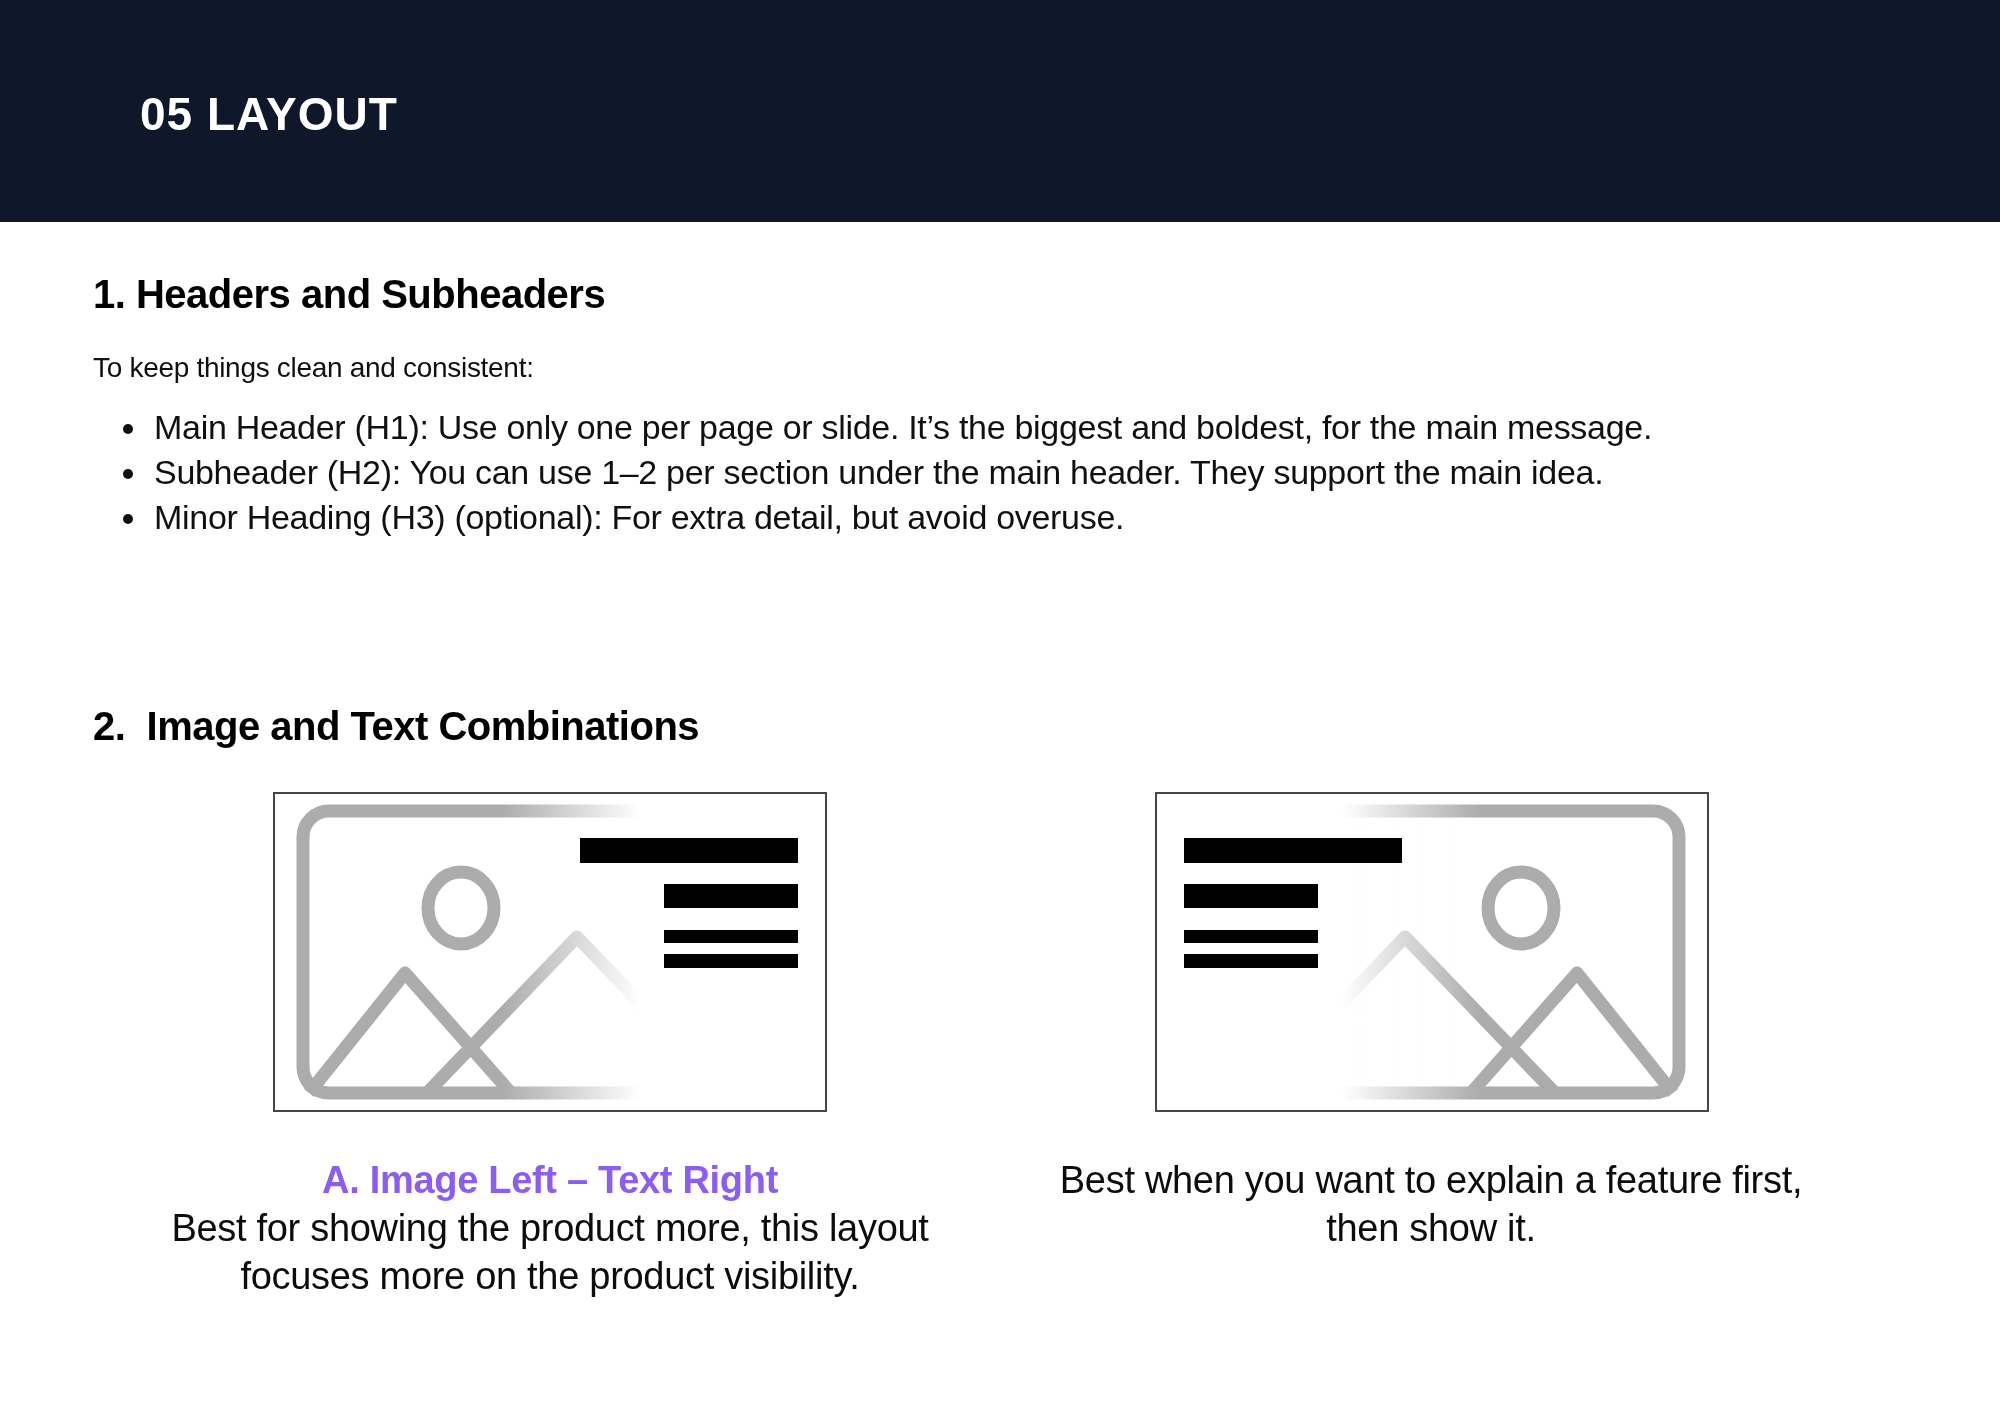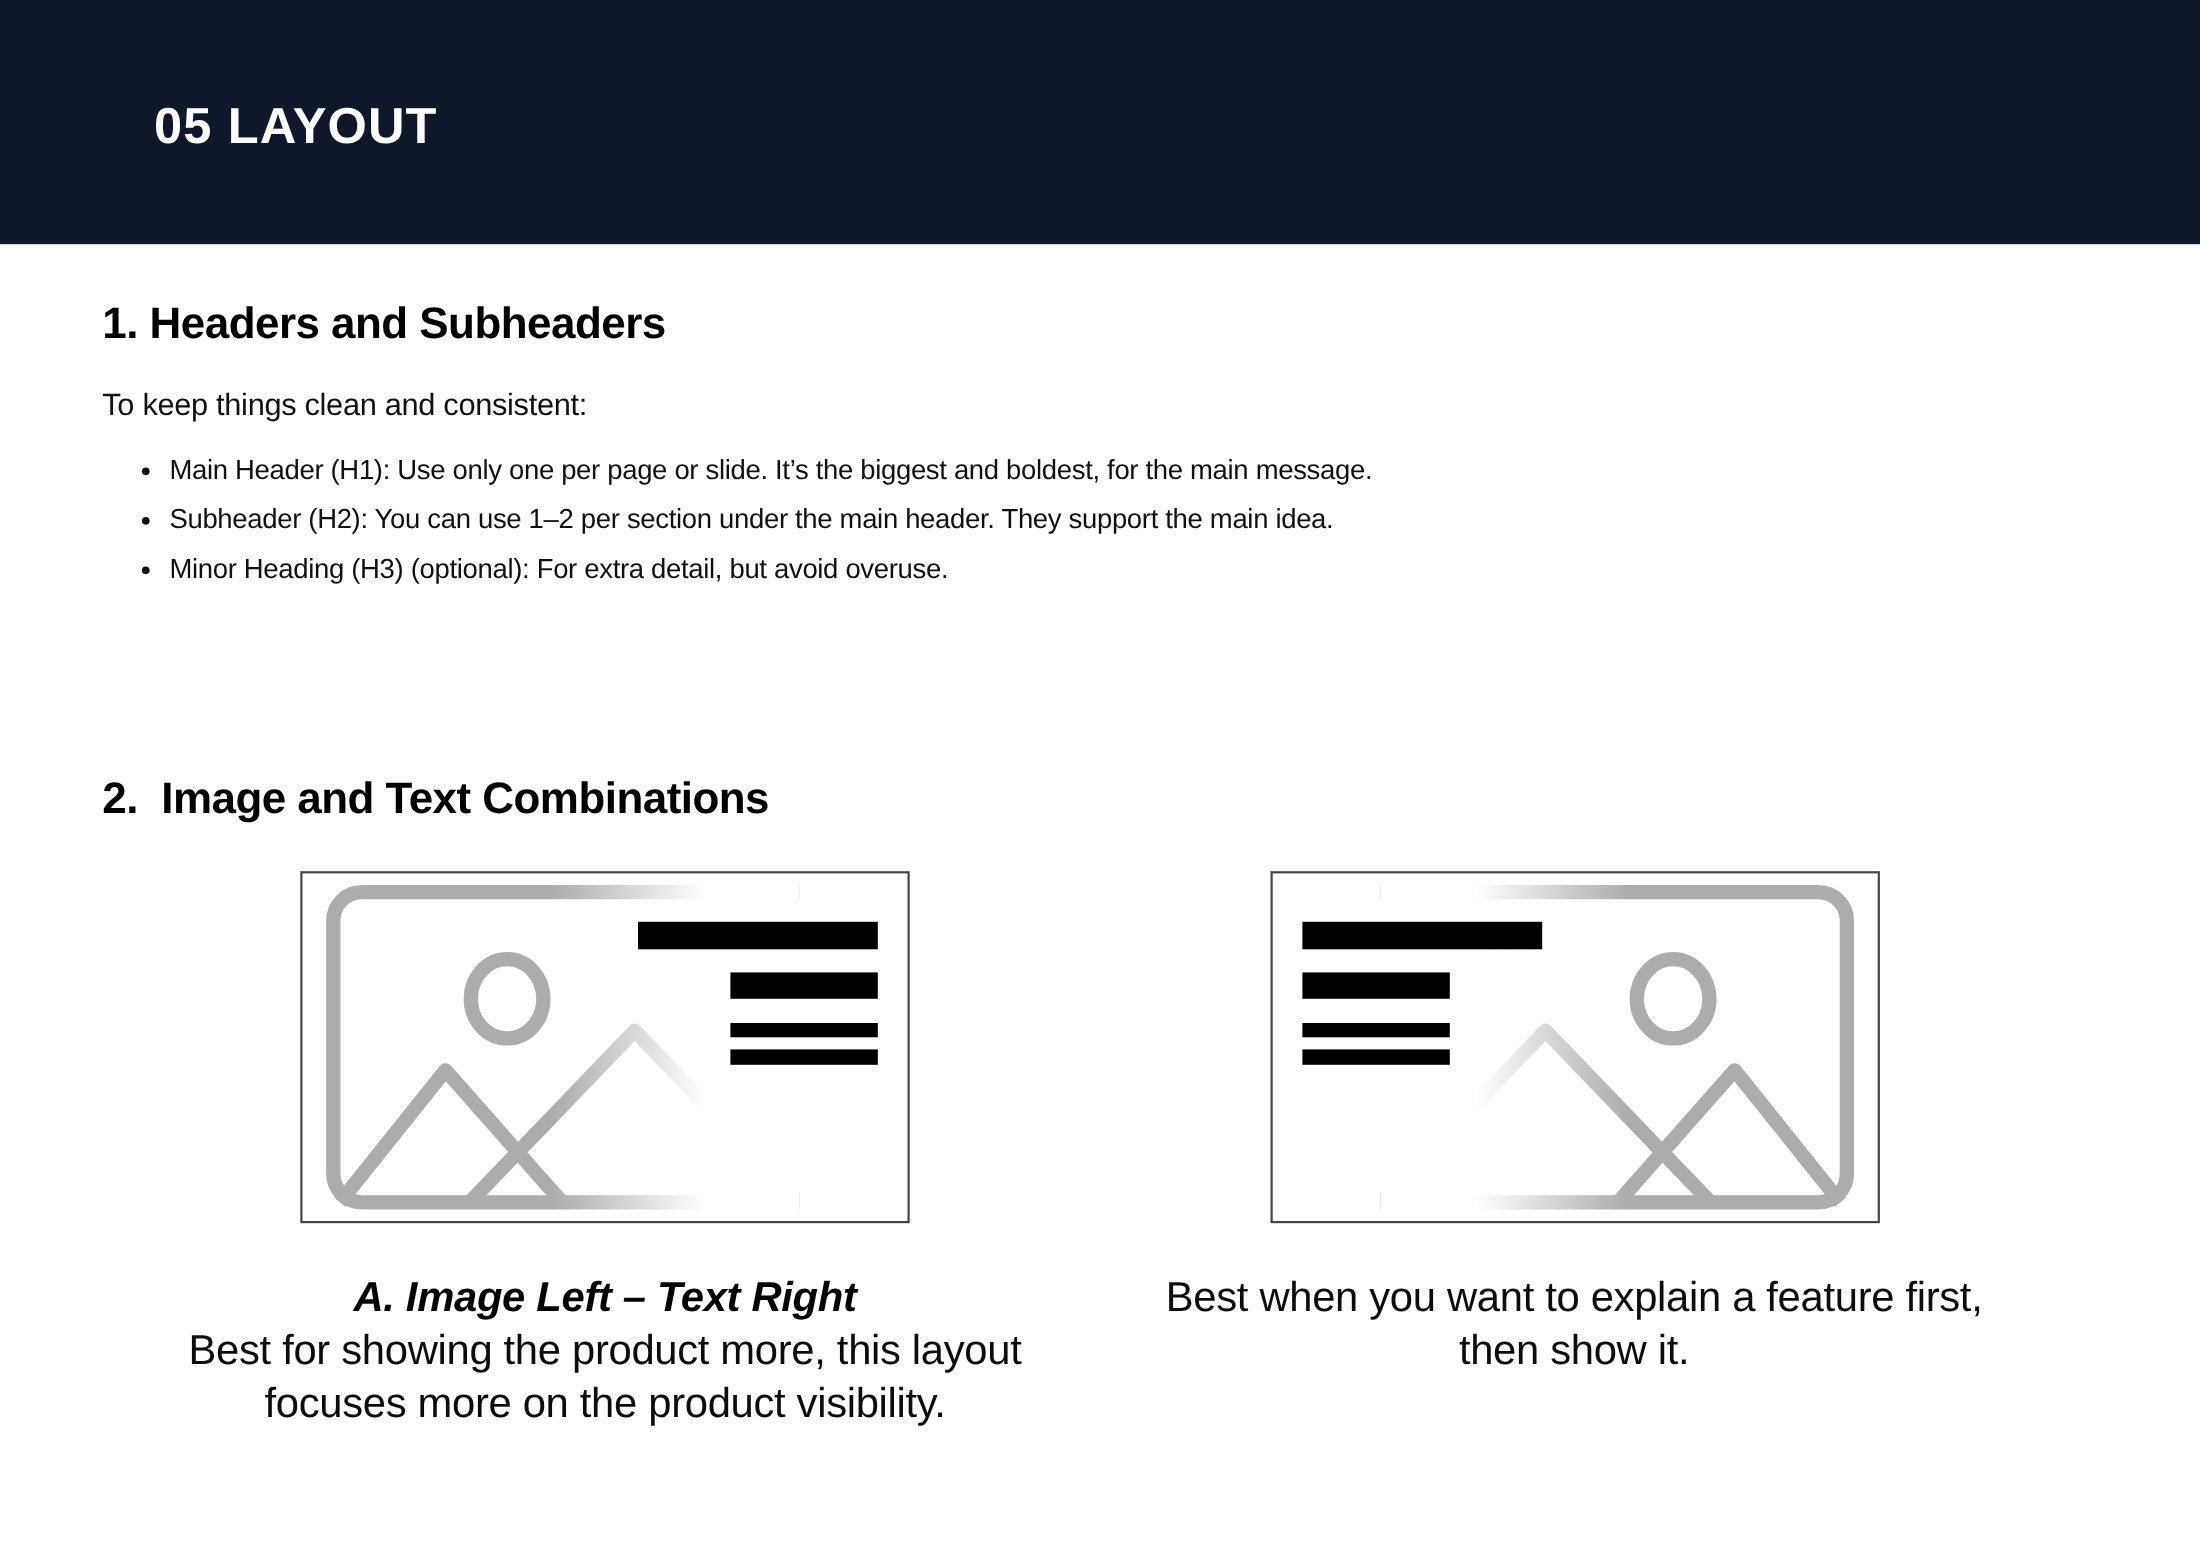--- a/index.html
+++ b/index.html
@@ -21,21 +21,21 @@
     position:absolute;left:93px;font-size:40px;font-weight:700;color:#000;
     letter-spacing:-0.5px;white-space:pre-wrap;
   }
   .sec1-heading{top:272px;}
   .sec2-heading{top:704px;}
   .intro{
     position:absolute;left:93px;top:352px;font-size:28px;letter-spacing:-0.3px;
   }
   .bullets{
     position:absolute;left:93px;top:405px;width:1660px;margin:0;
-    padding:0 0 0 57px;font-size:25px;line-height:45px;letter-spacing:-0.3px;
+    padding:0 0 0 57px;font-size:34px;line-height:45px;letter-spacing:-0.3px;
   }
   .bullets li{margin:0;padding-left:4px;}
   
   .card{
     position:absolute;top:792px;width:550px;height:316px;
     border:2px solid #454545;background:#ffffff;
   }
   .card-a{left:273px;}
   .card-b{left:1155px;}
   .card-inner{position:relative;width:100%;height:100%;}
@@ -51,21 +51,21 @@
   .bar-sub{right:27px;top:90px;width:134px;height:24px;}
   .bar-line1{right:27px;top:136px;width:134px;height:13px;}
   .bar-line2{right:27px;top:160px;width:134px;height:14px;}
   
   .caption{
     position:absolute;top:1156px;width:780px;text-align:center;
     font-size:38px;line-height:48px;letter-spacing:-0.3px;color:#0c0c0c;
   }
   .caption-a{left:160px;}
   .caption-b{left:1041px;}
-  .caption-title{font-weight:700;color:#000000;font-style:italic;}
+  .caption-title{font-weight:700;color:#8b5cf6;}
 </style>
 </head>
 <body>
 
 <div class="page">
 
   <div class="banner">
     <div class="banner-title">05 LAYOUT</div>
   </div>
 

